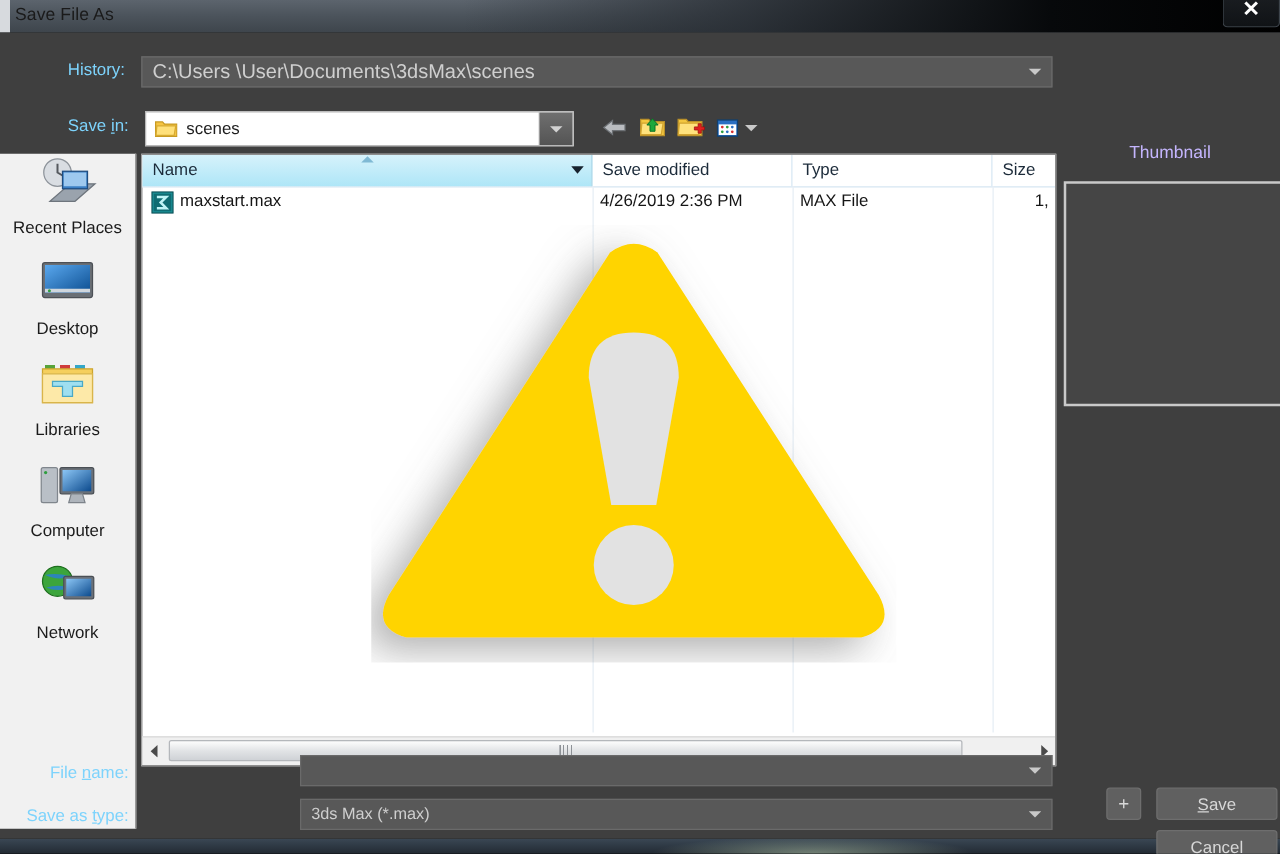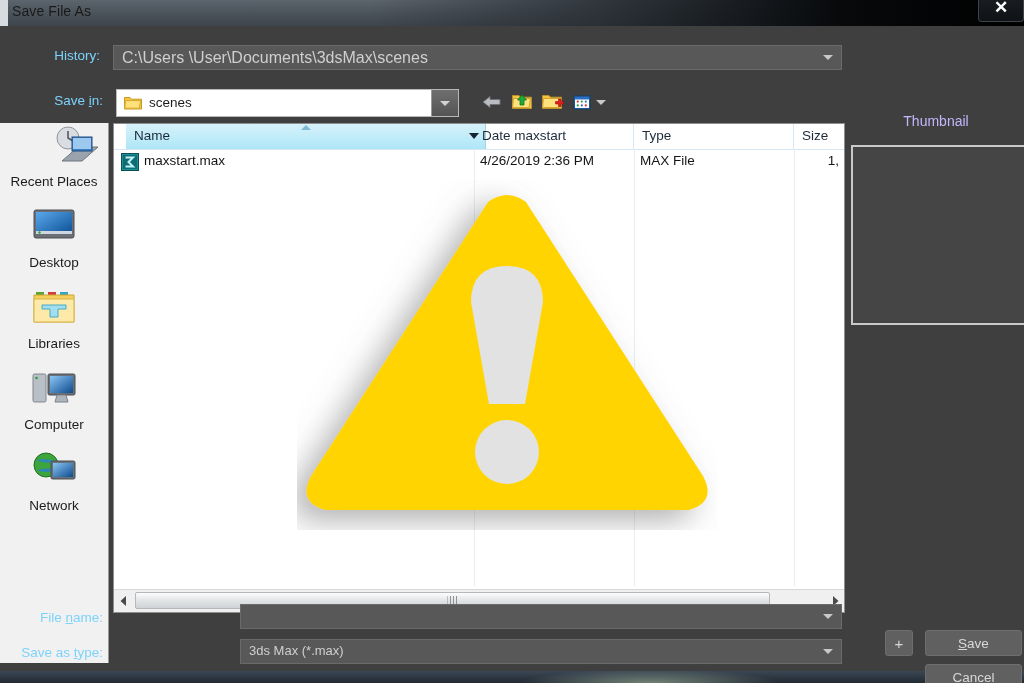--- a/index.html
+++ b/index.html
@@ -313,21 +313,21 @@
           <circle cx="15.8" cy="12.6" r="1.1" fill="#2a6fc2"></circle>
           <circle cx="7.8" cy="16.4" r="1.1" fill="#2f9e3f"></circle>
           <circle cx="11.8" cy="16.4" r="1.1" fill="#2a6fc2"></circle>
           <circle cx="15.8" cy="16.4" r="1.1" fill="#d83030"></circle>
         </svg>
       </div>
       <div class="tb-viewdd"></div>
 
       <div class="places">
 
-        <div class="place" style="top:-4px;padding-left:44px;">
+        <div class="place" style="top:-4px;">
           <div class="ic">
             <svg width="56" height="48" viewBox="0 0 56 48">
               <circle cx="20" cy="15" r="11" fill="#d9dde2" stroke="#8e949b"></circle>
               <path d="M20 8 L20 15 L25 18" stroke="#55595e" stroke-width="1.6" fill="none"></path>
               <path d="M14 38 L30 24 L50 24 L34 38 Z" fill="#9aa3ad" stroke="#6e757d"></path>
               <rect x="24" y="14" width="20" height="14" fill="#3b7fc4" stroke="#1f4d80"></rect>
               <rect x="25" y="15" width="18" height="11" fill="#9ec9ef"></rect>
             </svg>
           </div>
           <div class="nm">Recent Places</div>
@@ -402,27 +402,27 @@
                 </defs>
             </svg>
           </div>
           <div class="nm">Network</div>
         </div>
       </div>
 
       <div class="filelist">
 
         <div class="headerrow">
-          <div class="hcell sorted" style="left:0; width:360px;margin-left:12px;">
+          <div class="hcell sorted" style="left:0; width:360px;">
             <div class="sortmark"></div>
             <span>Name</span>
             <div class="hdd"></div>
           </div>
           <div class="hcell" style="left:360px; width:160px;">
-            <span>Date maxstart</span>
+            <span>Save modified</span>
           </div>
           <div class="hcell" style="left:520px; width:160px;">
             <span>Type</span>
           </div>
           <div class="hcell" style="left:680px; width:50px; border-right:none;">
             <span>Size</span>
           </div>
         </div>
 
         <div class="colline" style="left:360px;"></div>

